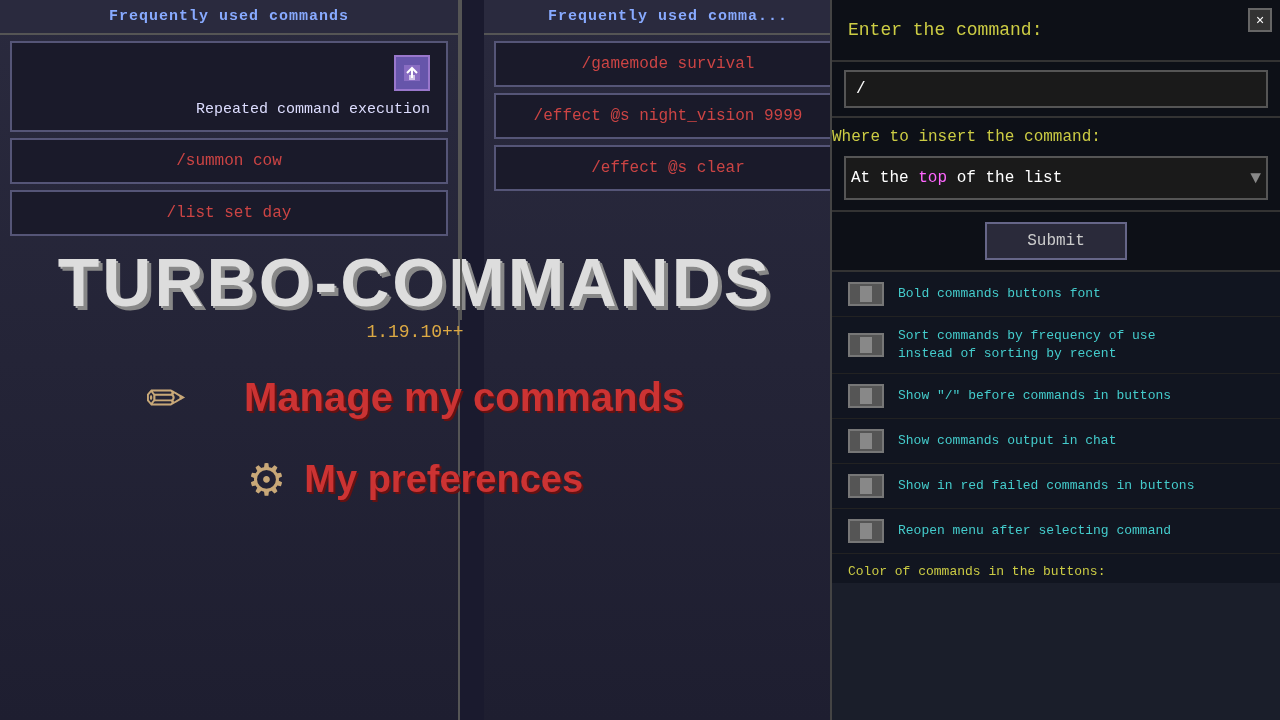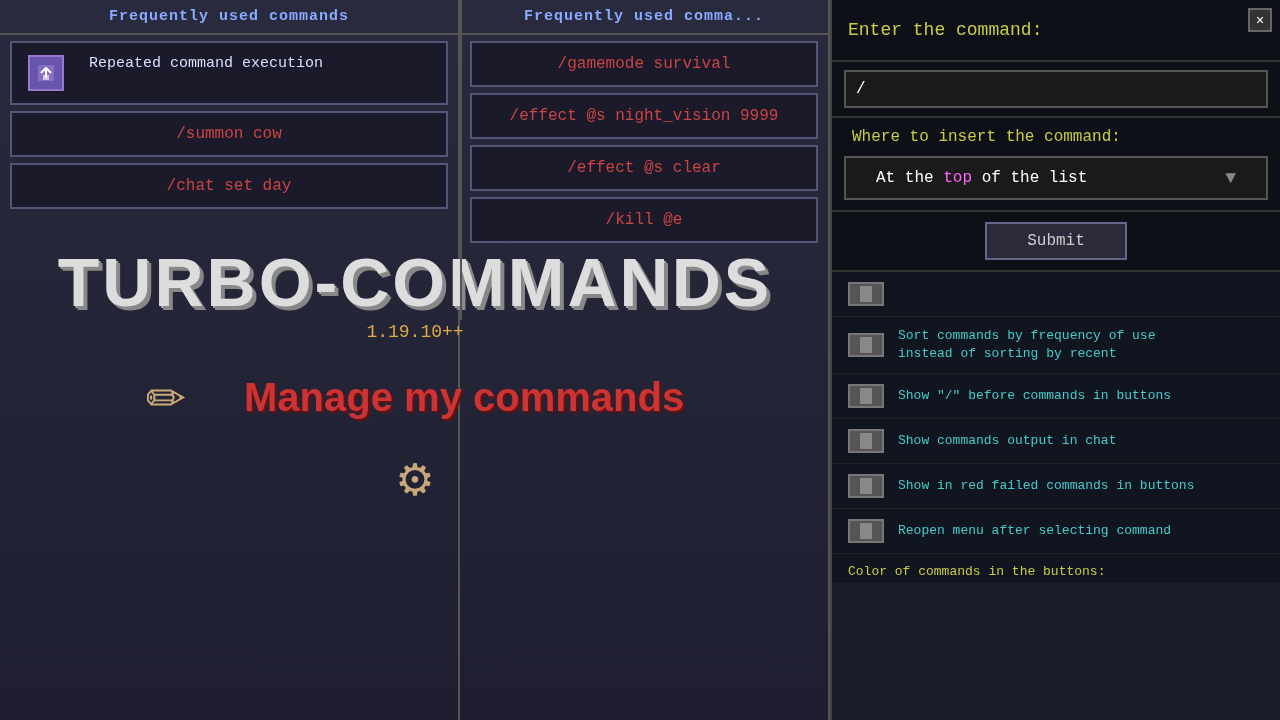--- a/index.html
+++ b/index.html
@@ -45,39 +45,40 @@
       font-size: 16px;
       text-align: center;
       cursor: pointer;
       position: relative;
     }
 
     .cmd-btn.special {
       color: #ddddff;
       font-size: 15px;
       display: flex;
-      align-items: flex-start;
-      gap: 25px;
+      align-items: flex-end;
+      gap: 10px;
+      flex-direction: column;
     }
 
     .cmd-icon {
       width: 36px;
       height: 36px;
       background: #6655aa;
       border: 2px solid #9977cc;
       display: inline-flex;
       align-items: center;
       justify-content: center;
       flex-shrink: 0;
     }
 
     
     .mid-panel {
       position: absolute;
-      left: 460px; top: 0;
+      left: 484px; top: 0;
       width: 370px;
       height: 720px;
       background: linear-gradient(180deg, #2a2a3e 0%, #1e1e30 100%);
       border-right: 2px solid #555;
     }
 
     
     .logo-overlay {
       position: absolute;
       left: 0; top: 280px;
@@ -170,41 +171,41 @@
       background: #1a1a1a;
       border: 2px solid #555;
       color: #ffffff;
       font-family: 'Courier New', monospace;
       font-size: 16px;
       padding: 8px 10px;
       outline: none;
     }
 
     .rp-section-label {
-      padding: 10px 20px 6px;
+      padding: 10px 0 6px;
       color: #cccc44;
       font-size: 16px;
       font-family: 'Courier New', monospace;
       background: #0d1017;
     }
 
     .rp-dropdown-area {
       padding: 4px 12px 10px;
       background: #0d1017;
       border-bottom: 2px solid #333;
     }
 
     .dropdown-display {
       display: flex;
       align-items: center;
       justify-content: space-between;
       background: #1a1a1a;
       border: 2px solid #555;
       color: #fff;
-      padding: 10px 30px;
+      padding: 10px 5px;
       cursor: pointer;
     }
 
     .dropdown-text {
       font-family: 'Courier New', monospace;
       font-size: 16px;
     }
 
     .top-highlight { color: #ff66ff; }
 
@@ -320,21 +321,21 @@
       </svg>
     </div>
     <span>Repeated command execution</span>
   </button>
 
   <button class="cmd-btn">
     <span>/summon cow</span>
   </button>
 
   <button class="cmd-btn">
-    <span>/chat set day</span>
+    <span>/list set day</span>
   </button>
 
 </div>
 
 <div class="vert-sep" style="left:460px;"></div>
 
 <div class="mid-panel">
   <div class="panel-header">Frequently used comma...</div>
 
   <button class="cmd-btn">
@@ -342,38 +343,36 @@
   </button>
 
   <button class="cmd-btn">
     <span>/effect @s night_vision 9999</span>
   </button>
 
   <button class="cmd-btn">
     <span>/effect @s clear</span>
   </button>
 
-  <button class="cmd-btn">
-    <span>/kill @e</span>
-  </button>
 </div>
 
 <div class="logo-overlay">
   <div style="font-size:68px;font-weight:900;color:#ddd;font-family:Arial Black,sans-serif;letter-spacing:3px;text-shadow:4px 4px 0 #888,2px 2px 0 #aaa;line-height:1;">
     TURBO-COMMANDS
   </div>
   <div style="color:#ddaa44;font-size:18px;font-family:Liberation Mono, monospace;margin-top:6px;">1.19.10++</div>
 
   <button class="manage-btn">
     <span class="manage-icon">✏</span>
     <span class="manage-text">Manage my commands</span>
   </button>
 
   <button class="prefs-btn">
     <span class="prefs-icon">⚙</span>
+    <span class="prefs-text">My preferences</span>
   </button>
 </div>
 
 <div class="right-panel">
 
   <button class="rp-close-btn">
     <span>×</span>
   </button>
 
   <div class="rp-header">
@@ -398,20 +397,21 @@
       <span>Submit</span>
     </button>
   </div>
 
   <div class="settings-scroll">
 
     <div class="setting-item">
       <div class="toggle-btn">
         <div class="toggle-knob"></div>
       </div>
+      <span class="setting-label">Bold commands buttons font</span>
     </div>
 
     <div class="setting-item">
       <div class="toggle-btn">
         <div class="toggle-knob"></div>
       </div>
       <span class="setting-label">Sort commands by frequency of use<br>instead of sorting by recent</span>
     </div>
 
     <div class="setting-item">

